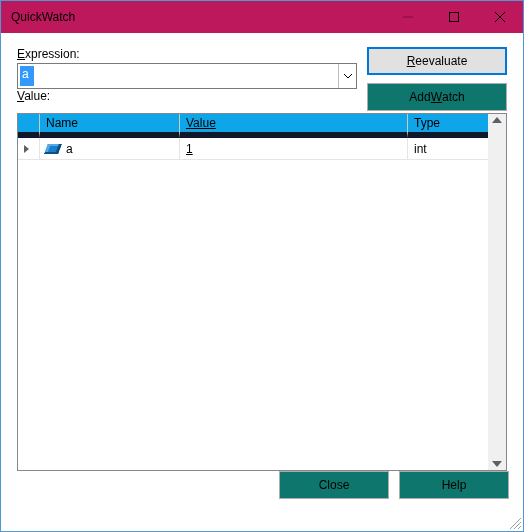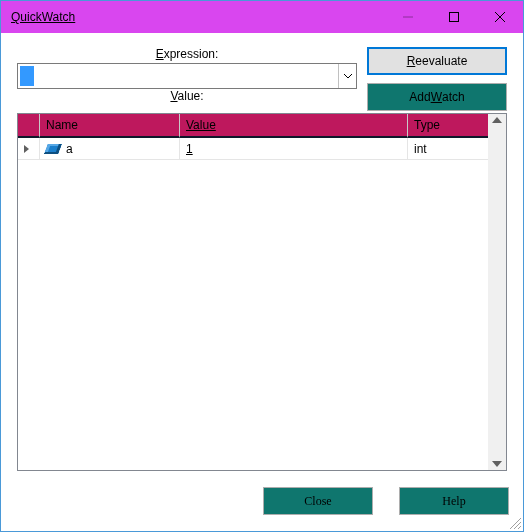--- a/index.html
+++ b/index.html
@@ -14,22 +14,21 @@
     display: flex;
     flex-direction: column;
     color: #000;
   }
   
   .titlebar {
     height: 32px;
     display: flex;
     align-items: center;
     padding-left: 10px;
-    background: #d946ef;
-    text-decoration: underline;
+    background: #be185d;
   }
   .titlebar .title { flex: 1; }
   .winbtn {
     width: 46px;
     height: 32px;
     display: flex;
     align-items: center;
     justify-content: center;
     color: #000;
   }
@@ -41,21 +40,20 @@
     flex: 1;
     padding: 14px 16px 0 16px;
     display: flex;
     flex-direction: column;
     position: relative;
   }
   .toprow {
     display: flex;
     align-items: flex-start;
     gap: 10px;
-    text-align: center;
   }
   .leftcol {
     flex: 1;
     display: flex;
     flex-direction: column;
   }
   .label {
     margin-bottom: 2px;
   }
   .underline-first::first-letter { text-decoration: underline; }
@@ -112,25 +110,25 @@
     background: #fff;
     overflow: hidden;
   }
   .grid-header {
     display: flex;
     height: 24px;
     background: #f0f0f0;
   }
   .hcell {
     border-right: 1px solid #c8c8c8;
-    border-bottom: 2px solid #0f172a;
+    border-bottom: 6px solid #0f172a;
     padding: 3px 6px;
     display: flex;
     align-items: center;
-    background: #be185d;
+    background: #0ea5e9;
   }
   .hcell:last-child { border-right: none; }
   .col-gutter { width: 22px; padding:0; }
   .col-name  { width: 140px; }
   .col-value { width: 228px; text-decoration: underline; }
   .col-type  { flex: 1; text-align: right; }
   .grid-row {
     display: flex;
     height: 22px;
     border-bottom: 1px solid #e5e5e5;
@@ -172,25 +170,23 @@
     width: 0; height: 0;
   }
   .scroll-up { border-left:5px solid transparent; border-right:5px solid transparent; border-bottom:6px solid #606060; }
   .scroll-down { border-left:5px solid transparent; border-right:5px solid transparent; border-top:6px solid #606060; }
 
   
   .footer {
     height: 60px;
     display: flex;
     justify-content: flex-end;
-    align-items: center;
-    gap: 26px;
+    gap: 10px;
     padding: 0 14px;
     position: relative;
-    font-family: Liberation Serif, serif;
   }
   .footer .btn { width: 110px; }
   .resize-grip {
     position: absolute;
     right: 2px; bottom: 2px;
     width: 14px; height: 14px;
   }
   .resize-grip svg { display:block; }
   .sel-wrap {
     position: relative;

